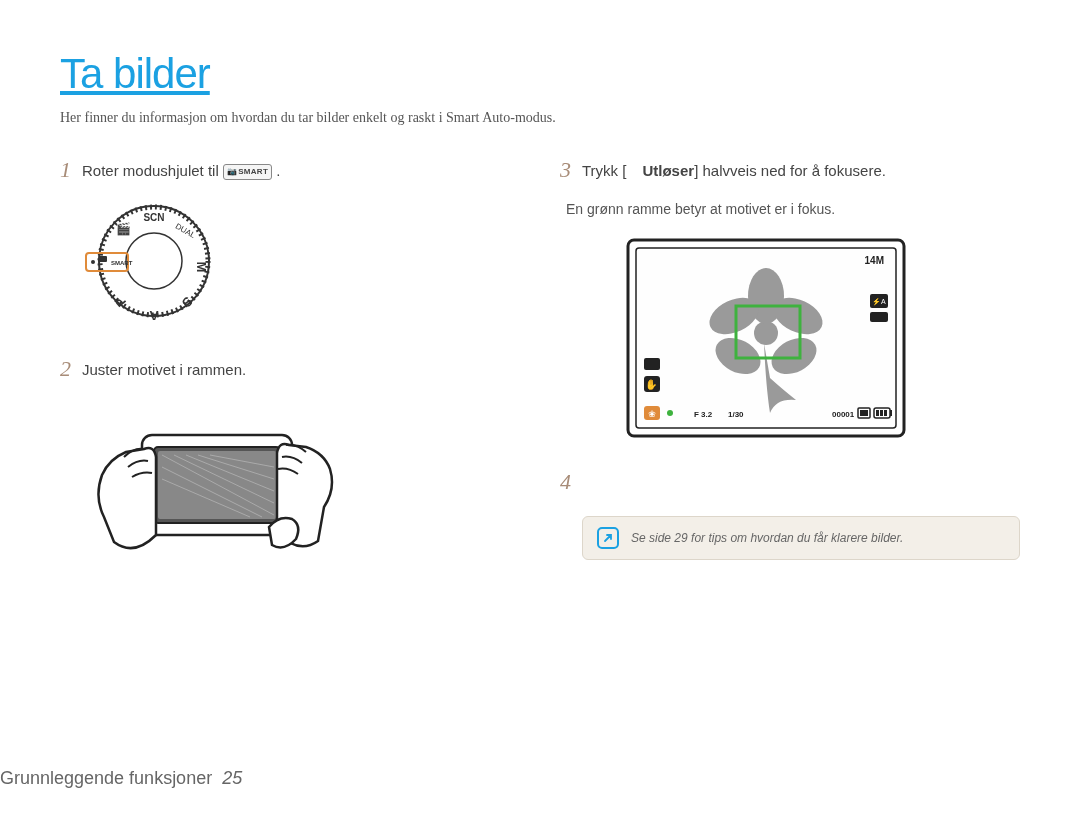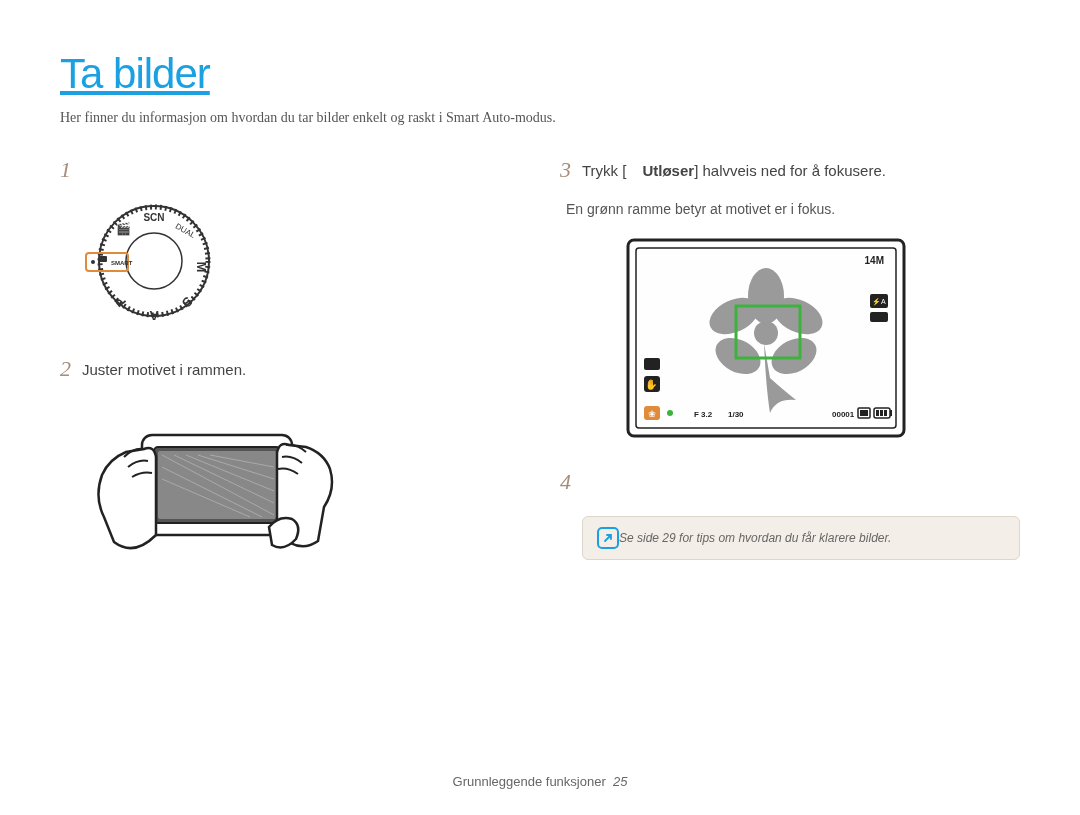--- a/index.html
+++ b/index.html
@@ -89,20 +89,21 @@
       padding-left: 44px;
     }
     .note-box {
       display: flex;
       align-items: center;
       background: #f3efe8;
       border: 1px solid #ddd6ca;
       border-radius: 6px;
       padding: 10px 14px;
       margin: 20px 0 0 22px;
+      gap: 12px;
     }
     .note-icon {
       width: 22px;
       height: 22px;
       border: 2px solid #1ba1e2;
       border-radius: 5px;
       display: flex;
       align-items: center;
       justify-content: center;
       color: #1ba1e2;
@@ -111,40 +112,45 @@
     .note-text {
       font-size: 12px;
       color: #666;
       font-style: italic;
     }
     .footer {
       position: absolute;
       bottom: 26px;
       left: 0;
       right: 0;
-      text-align: center;
-      font-size: 13px;
+      text-align: left;
+      font-size: 18px;
       color: #666;
     }
     .footer-num { font-style: italic; }
     
     svg { display: block; }
   </style>
 </head>
 <body>
 
 <h1 class="page-title">Ta bilder</h1>
 <p class="page-subtitle">Her finner du informasjon om hvordan du tar bilder enkelt og raskt i Smart Auto-modus.</p>
 
 <div class="columns">
 
   <div class="col">
 
     <div class="step">
       <span class="step-number">1</span>
+      <span class="step-text">
+        <span>Roter modushjulet til </span>
+        <span class="smart-label">SMART</span>
+        <span>.</span>
+      </span>
     </div>
 
     <div class="dial-illustration">
       <svg width="130" height="125" viewBox="0 0 130 125">
         <circle cx="70" cy="62" r="55" fill="none" stroke="#333" stroke-width="2"></circle>
         <circle cx="70" cy="62" r="54" fill="none" stroke="#333" stroke-width="5" stroke-dasharray="2,3"></circle>
         <circle cx="70" cy="62" r="28" fill="#fff" stroke="#333" stroke-width="1.5"></circle>
 
         <text x="70" y="22" text-anchor="middle" font-size="10" font-weight="bold" fill="#333">SCN</text>
         <text x="40" y="34" text-anchor="middle" font-size="12" fill="#333">🎬</text>

